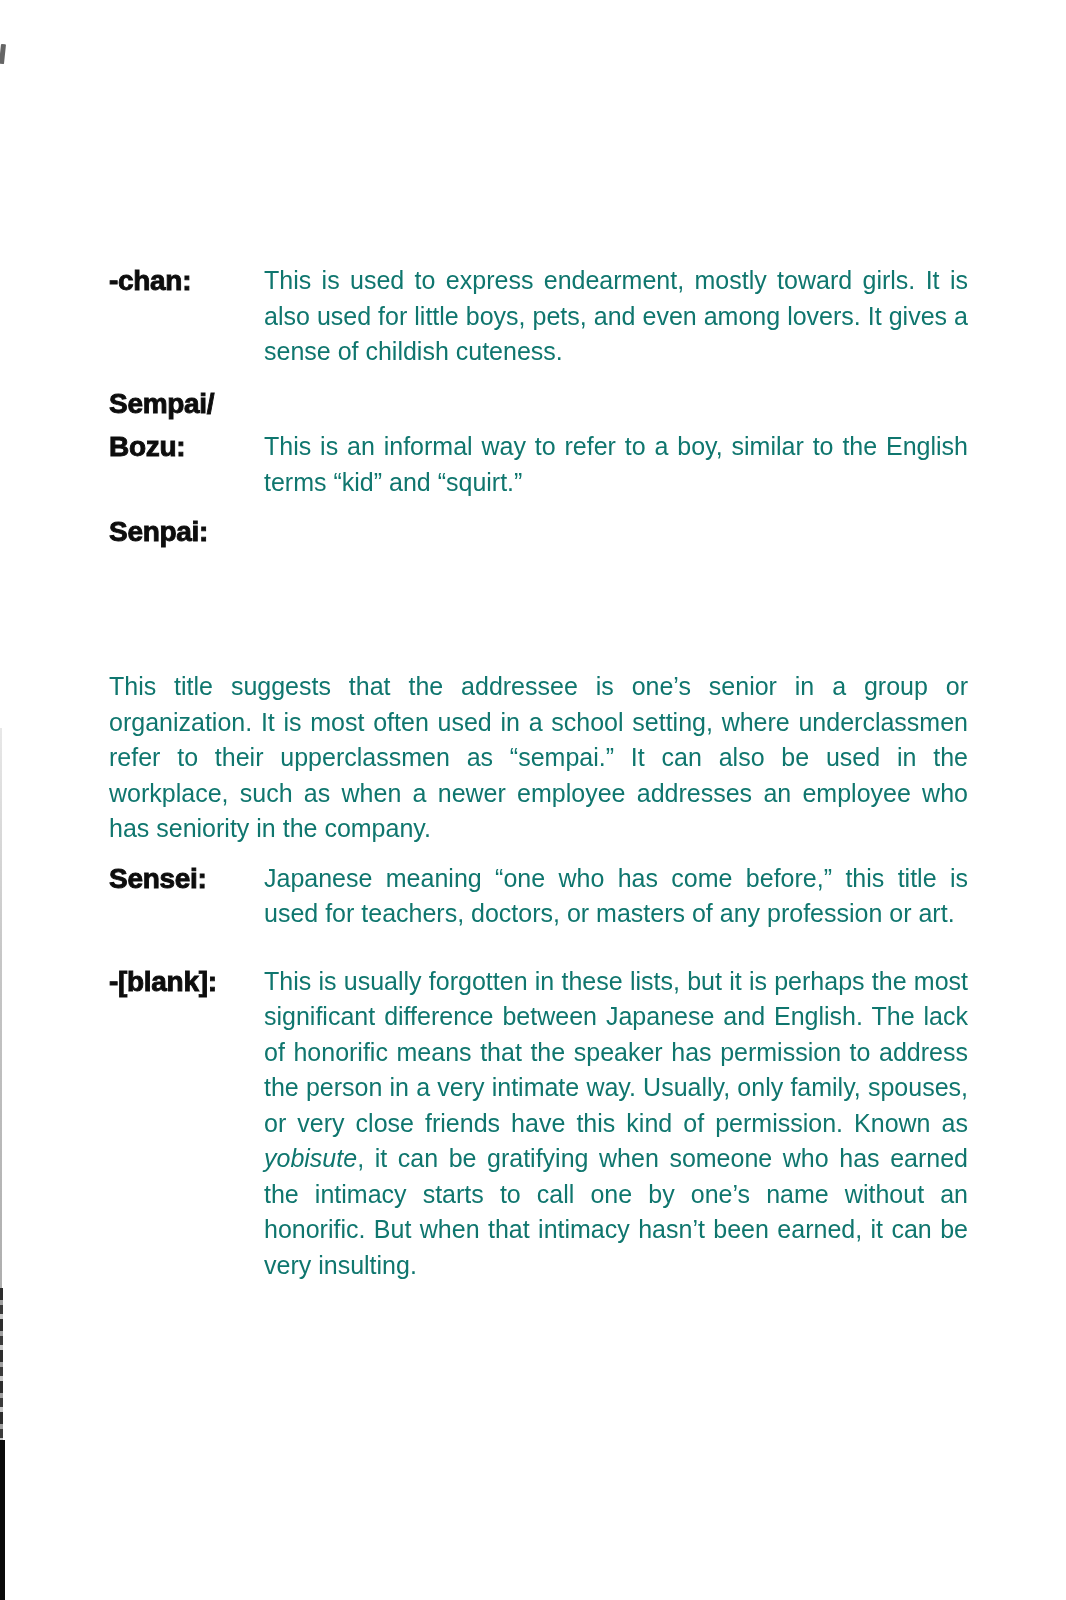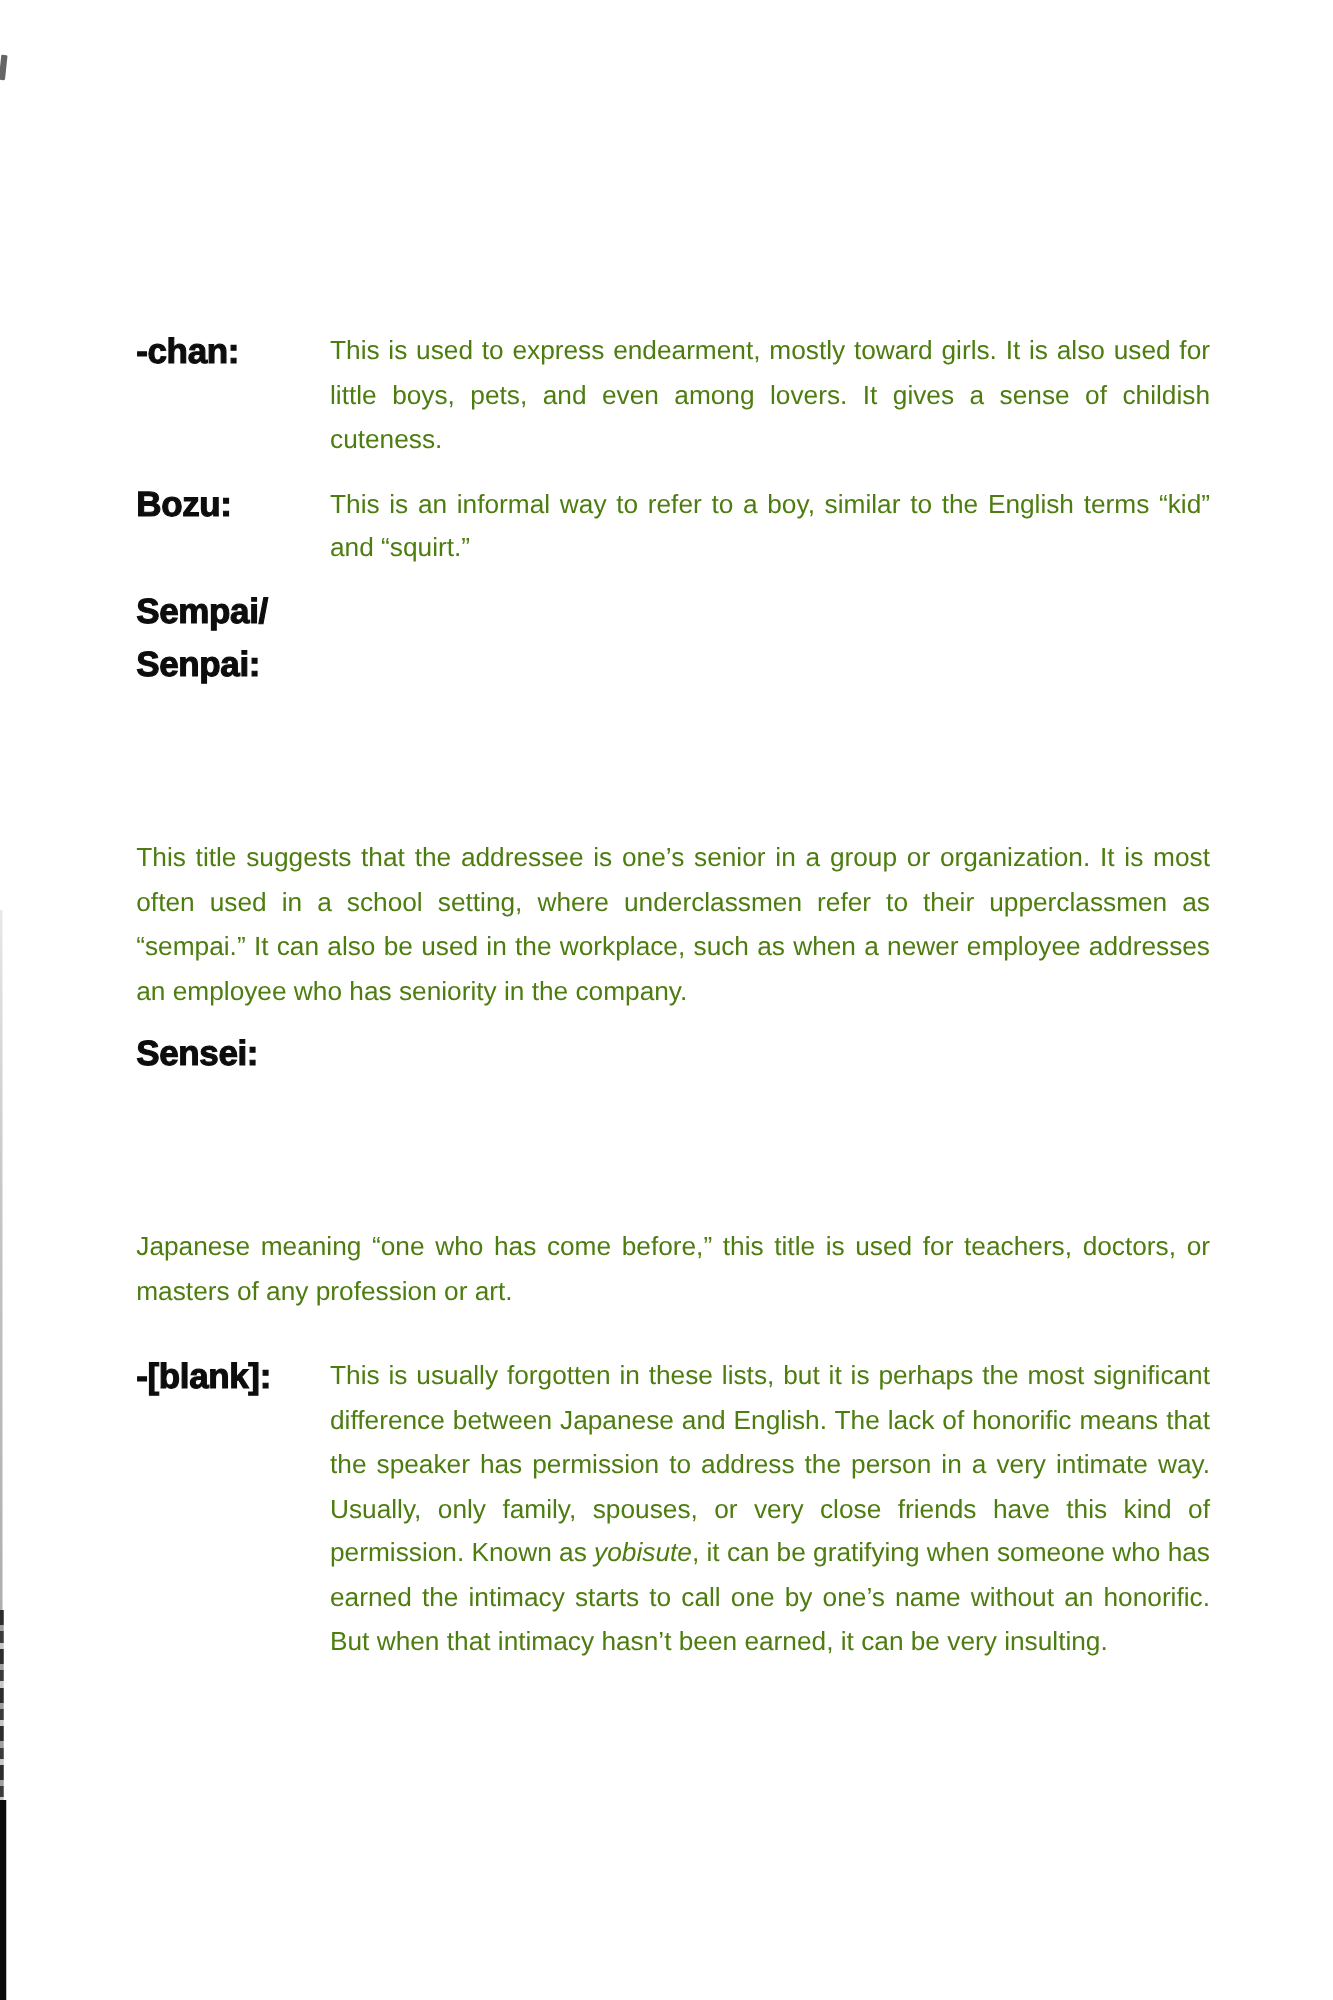--- a/index.html
+++ b/index.html
@@ -37,34 +37,34 @@
     font-weight: bold;
     -webkit-text-stroke: 0.9px;
     letter-spacing: -0.3px;
     line-height: 35.5px;
     white-space: nowrap;
     color: #0d0d0d;
   }
   .definition {
     margin: 0;
     flex: 1 1 auto;
-    font-size: 21px;
+    font-size: 25px;
     line-height: 35.5px;
     text-align: justify;
-    color: #4d7c0f;
+    color: #0f766e;
   }
   .definition em {
     font-style: italic;
   }
   .e-chan   { margin-bottom: 16px; }
   .e-bozu   { margin-bottom: 14px; }
   .e-sempai { margin-bottom: 8px;  }
   .e-senpai { margin-bottom: 14px; flex-direction: column; }
   .e-kohai  { margin-bottom: 16px; }
-  .e-sensei { margin-bottom: 32px; flex-direction: column; }
+  .e-sensei { margin-bottom: 32px; }
   .e-blank  { margin-bottom: 0; }
 
   
   .artifact { position: absolute; pointer-events: none; }
   .artifact-top-mark {
     left: 0; top: 44px; width: 5px; height: 20px;
     background: #4a4a4a;
     transform: rotate(6deg);
     border-radius: 1px;
     opacity: 0.85;
@@ -94,27 +94,27 @@
   <div class="artifact artifact-speckle"></div>
   <div class="artifact artifact-strip"></div>
 
   <main class="glossary">
 
     <section class="entry e-chan">
       <h3 class="term">-chan:</h3>
       <p class="definition">This is used to express endearment, mostly toward girls. It is also used for little boys, pets, and even among lovers. It gives a sense of childish cuteness.</p>
     </section>
 
+    <section class="entry e-sempai">
+      <h3 class="term">Sempai/</h3>
+    </section>
+
     <section class="entry e-bozu">
       <h3 class="term">Bozu:</h3>
       <p class="definition">This is an informal way to refer to a boy, similar to the English terms “kid” and “squirt.”</p>
-    </section>
-
-    <section class="entry e-sempai">
-      <h3 class="term">Sempai/</h3>
     </section>
 
     <section class="entry e-senpai">
       <h3 class="term">Senpai:</h3>
       <p class="definition">This title suggests that the addressee is one’s senior in a group or organization. It is most often used in a school setting, where underclassmen refer to their upperclassmen as “sempai.” It can also be used in the workplace, such as when a newer employee addresses an employee who has seniority in the company.</p>
     </section>
 
 
     <section class="entry e-sensei">
       <h3 class="term">Sensei:</h3>

